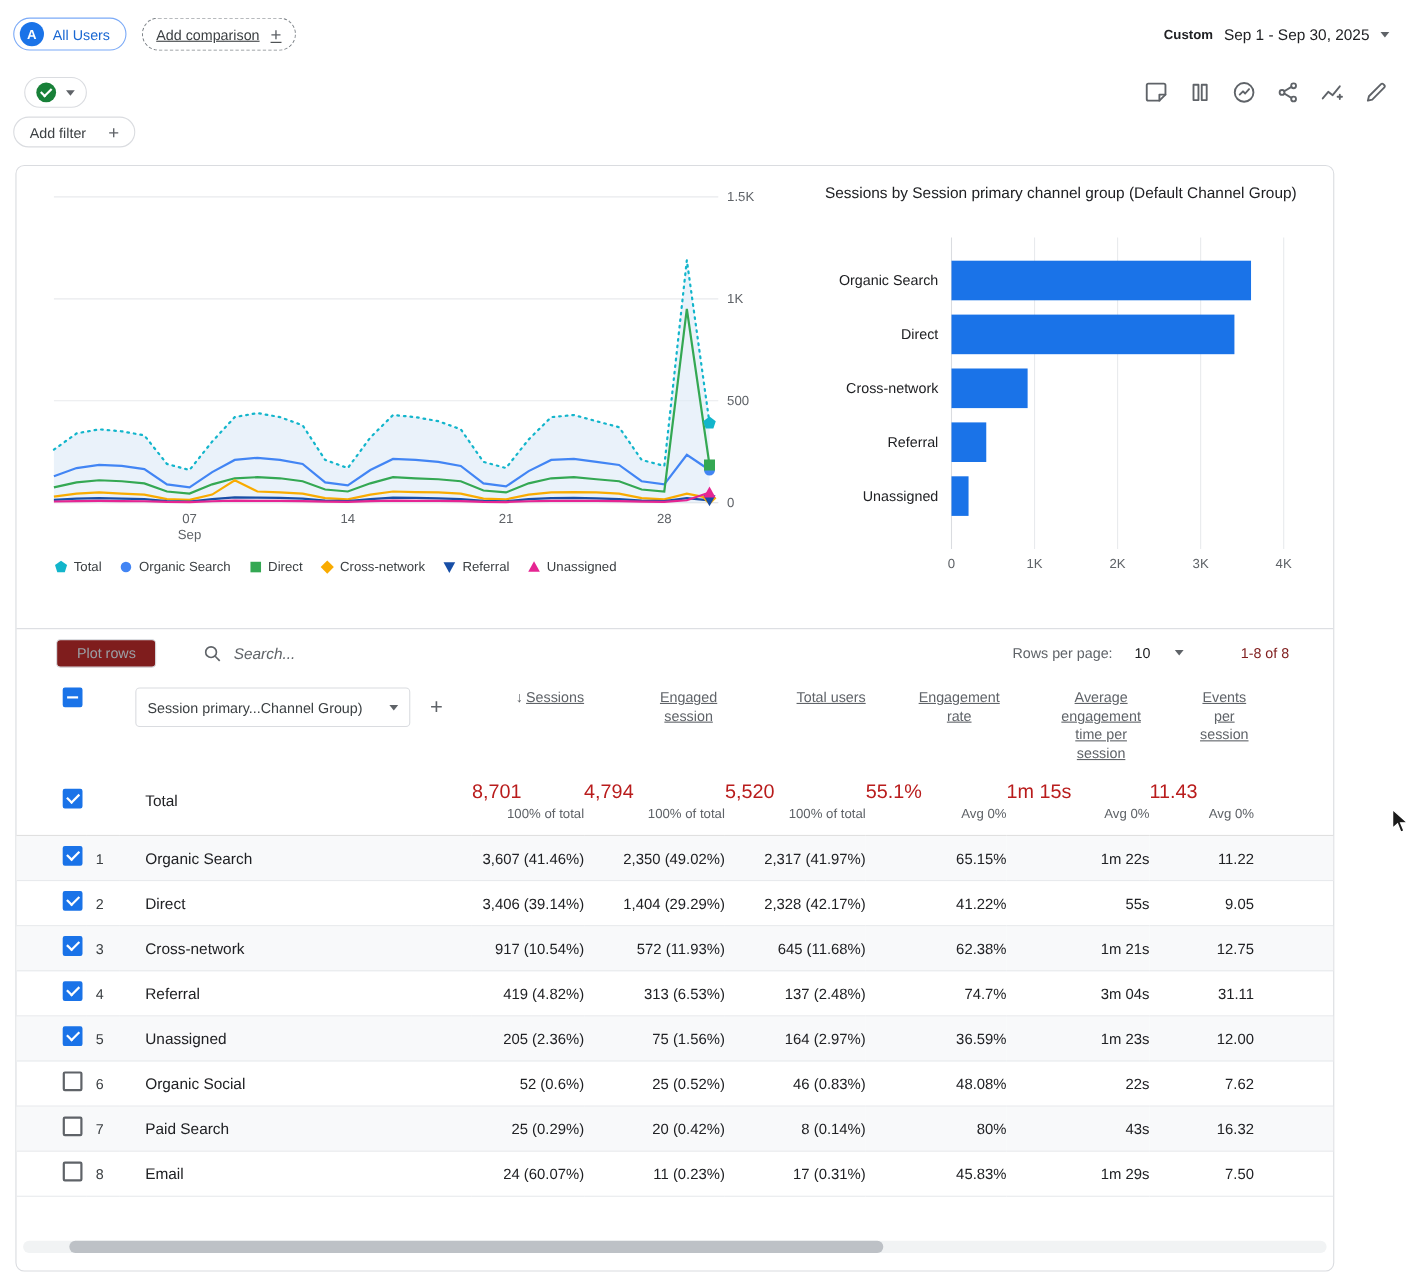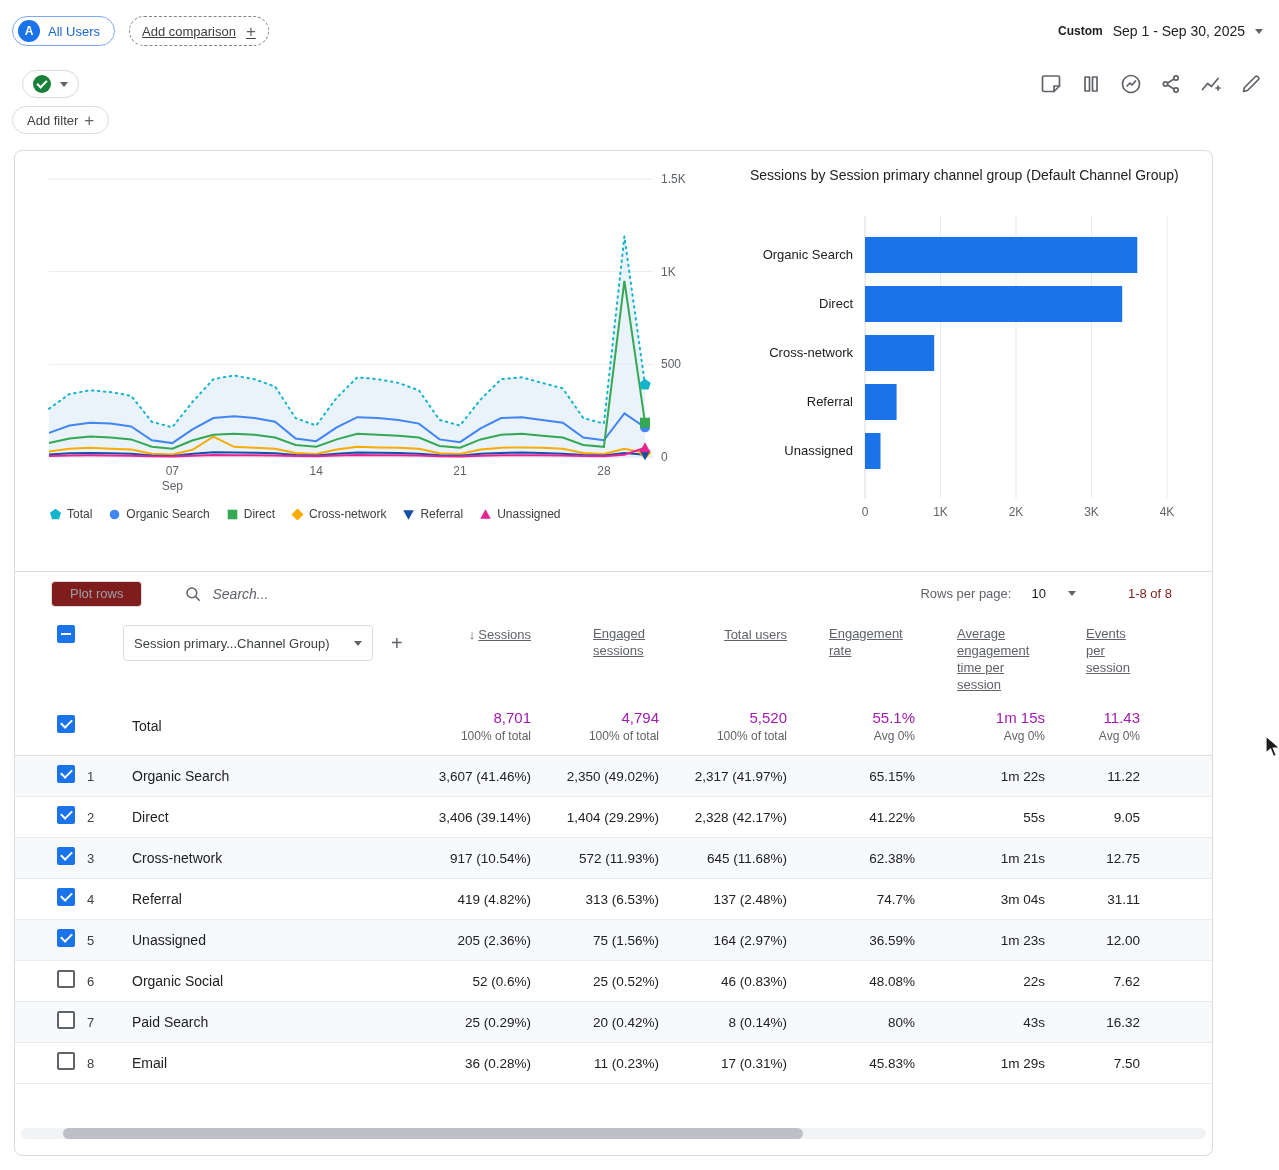--- a/index.html
+++ b/index.html
@@ -32,21 +32,21 @@
   .check-circle { width:18px; height:18px; border-radius:50%; background:#188038; position:relative; }
   .check-circle::after { content:""; position:absolute; left:6px; top:3px; width:4px; height:8px;
     border:solid #fff; border-width:0 2px 2px 0; transform:rotate(45deg); }
   .title-actions { margin-left:auto; display:flex; align-items:center; gap:16px; }
   .action-icon { width:24px; height:24px; cursor:pointer; }
   .action-icon svg { width:24px; height:24px; stroke:#5f6368; fill:none; stroke-width:1.7;
     stroke-linecap:round; stroke-linejoin:round; }
 
   
   .filter-row { position:absolute; top:106px; left:12px; }
-  .add-filter-btn { display:flex; align-items:center; gap:6px; border:1px solid #dadce0;
+  .add-filter-btn { display:flex; align-items:center; gap:20px; border:1px solid #dadce0;
     border-radius:16px; height:28px; padding:0 14px; font-size:13px; color:#3c4043;
     background:#fff; cursor:pointer; }
 
   
   .card { position:absolute; top:150px; left:14px; width:1199px; height:1006px;
     border:1px solid #dadce0; border-radius:8px; background:#fff; }
 
   .charts { display:flex; padding:14px 16px 0 16px; height:420px; }
   .chart-left { width:672px; }
   .chart-left-header { display:flex; align-items:center; height:40px; padding-right:10px; }
@@ -73,40 +73,40 @@
   .toolbar-spacer { flex:1; }
   .rpp-label { font-size:13px; color:#5f6368; }
   .rpp-select { display:flex; align-items:center; gap:22px; margin:0 26px 0 20px; cursor:pointer;
     font-size:13px; color:#202124; }
   .pagination { font-size:13px; color:#7f1d1d; margin-left:26px; }
 
   
   table { width:1197px; border-collapse:collapse; table-layout:fixed; }
   th, td { font-weight:400; }
   thead th { vertical-align:top; padding-top:10px; height:94px; }
-  .th-label { display:inline-block; font-size:13px; color:#5f6368; text-align:left;
+  .th-label { display:inline-block; font-size:13px; color:#5f6368; text-align:center;
     text-decoration:underline; line-height:17px; cursor:pointer; }
   .th-num { text-align:right; }
   .sort-arrow { font-size:13px; color:#5f6368; margin-right:3px; }
   .cb { width:18px; height:18px; border:2px solid #5f6368; border-radius:2px; display:inline-block;
     position:relative; cursor:pointer; background:#fff; }
   .cb.checked, .cb.indeterminate { background:#1a73e8; border-color:#1a73e8; }
   .cb.checked::after { content:""; position:absolute; left:4px; top:0; width:5px; height:9px;
     border:solid #fff; border-width:0 2px 2px 0; transform:rotate(45deg); }
   .cb.indeterminate::after { content:""; position:absolute; left:2px; top:6px; width:10px; height:2px; background:#fff; }
   .cb-cell { padding-left:42px; }
   .dim-th { text-align:left; }
   .dim-select { display:inline-flex; align-items:center; margin-left:44px; width:250px; height:36px;
     border:1px solid #dadce0; border-radius:4px; padding:0 10px; font-size:13px; color:#3c4043; cursor:pointer; }
   .dim-select .caret { margin-left:auto; }
   .dim-plus { display:inline-block; margin-left:18px; font-size:20px; color:#5f6368; cursor:pointer;
     vertical-align:middle; line-height:36px; }
   .total-row td { padding-bottom:12px; border-bottom:1px solid #e0e0e0; }
   .total-row .channel { font-size:14px; color:#202124; }
-  .metric-main { font-size:15px; font-weight:500; color:#a21caf; text-align:right; }
+  .metric-main { font-size:18px; font-weight:500; color:#b91c1c; }
   .metric-sub { font-size:12px; color:#5f6368; text-align:right; margin-top:3px; }
   tbody tr { height:41px; border-bottom:1px solid #e8eaed; }
   tbody tr:nth-child(odd) { background:#f8f9fa; }
   td.idx { font-size:13px; color:#3c4043; text-align:left; padding-left:8px; }
   td.channel { font-size:14px; color:#202124; padding-left:23px; }
   td.num { font-size:13.5px; color:#202124; text-align:right; }
   td.last-col { padding-right:72px; }
   th.last-col { padding-right:72px; }
 
   
@@ -326,21 +326,21 @@
         </th>
         <th class="dim-th" colspan="2">
           <span class="dim-select">
             <span>Session primary...Channel Group)</span>
             <span class="caret"></span>
           </span><span class="dim-plus">+</span>
         </th>
         <th class="th-num">
           <span class="sort-arrow">↓</span><span class="th-label">Sessions</span>
         </th>
-        <th class="th-num"><span class="th-label" style="max-width:66px">Engaged sessions</span></th>
+        <th class="th-num"><span class="th-label" style="max-width:66px">Engaged session</span></th>
         <th class="th-num"><span class="th-label" style="white-space:nowrap">Total users</span></th>
         <th class="th-num"><span class="th-label" style="max-width:86px">Engagement rate</span></th>
         <th class="th-num"><span class="th-label" style="max-width:88px">Average engagement time per session</span></th>
         <th class="th-num last-col"><span class="th-label" style="max-width:54px">Events per session</span></th>
       </tr>
       <tr class="total-row">
         <td class="cb-cell"><span class="cb checked"></span></td>
         <td></td>
         <td class="channel" style="padding-left:23px">Total</td>
         <td>
@@ -444,21 +444,21 @@
           <td class="num">20 (0.42%)</td>
           <td class="num">8 (0.14%)</td>
           <td class="num">80%</td>
           <td class="num">43s</td>
           <td class="num last-col">16.32</td>
         </tr>
         <tr>
           <td class="cb-cell"><span class="cb "></span></td>
           <td class="idx">8</td>
           <td class="channel">Email</td>
-          <td class="num">36 (0.28%)</td>
+          <td class="num">24 (60.07%)</td>
           <td class="num">11 (0.23%)</td>
           <td class="num">17 (0.31%)</td>
           <td class="num">45.83%</td>
           <td class="num">1m 29s</td>
           <td class="num last-col">7.50</td>
         </tr>
       </tbody>
   </table>
 
   <div class="hscroll-track">

